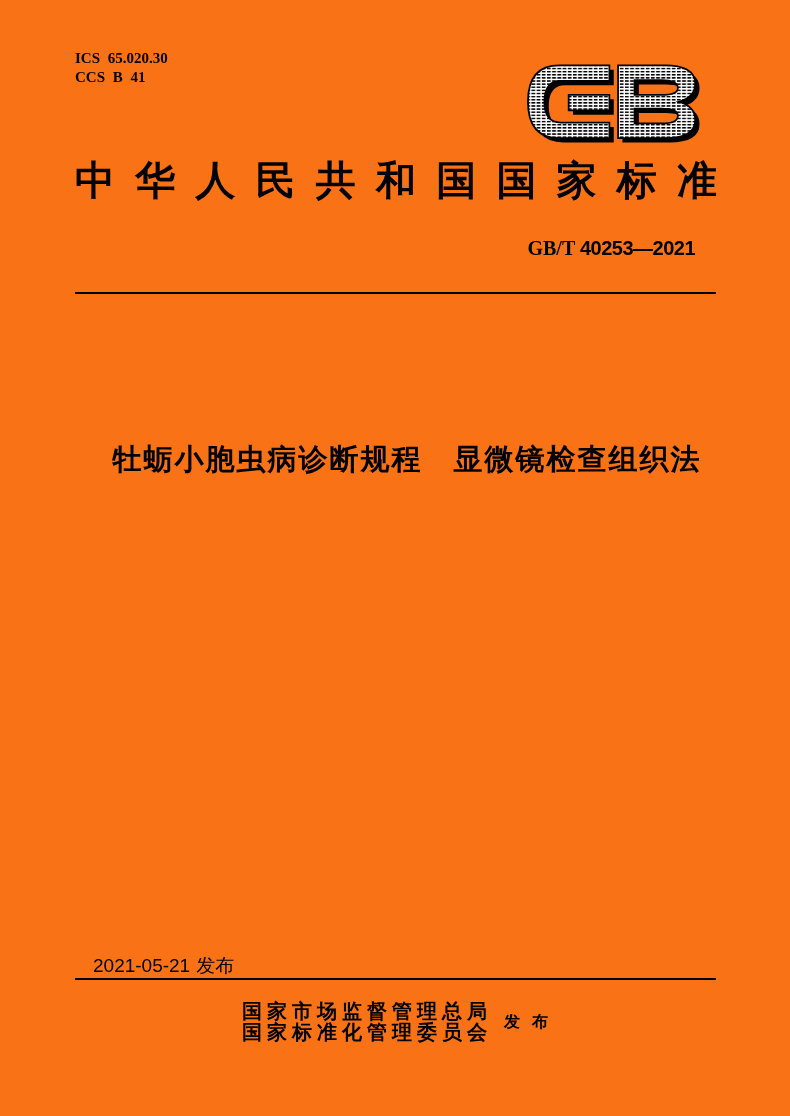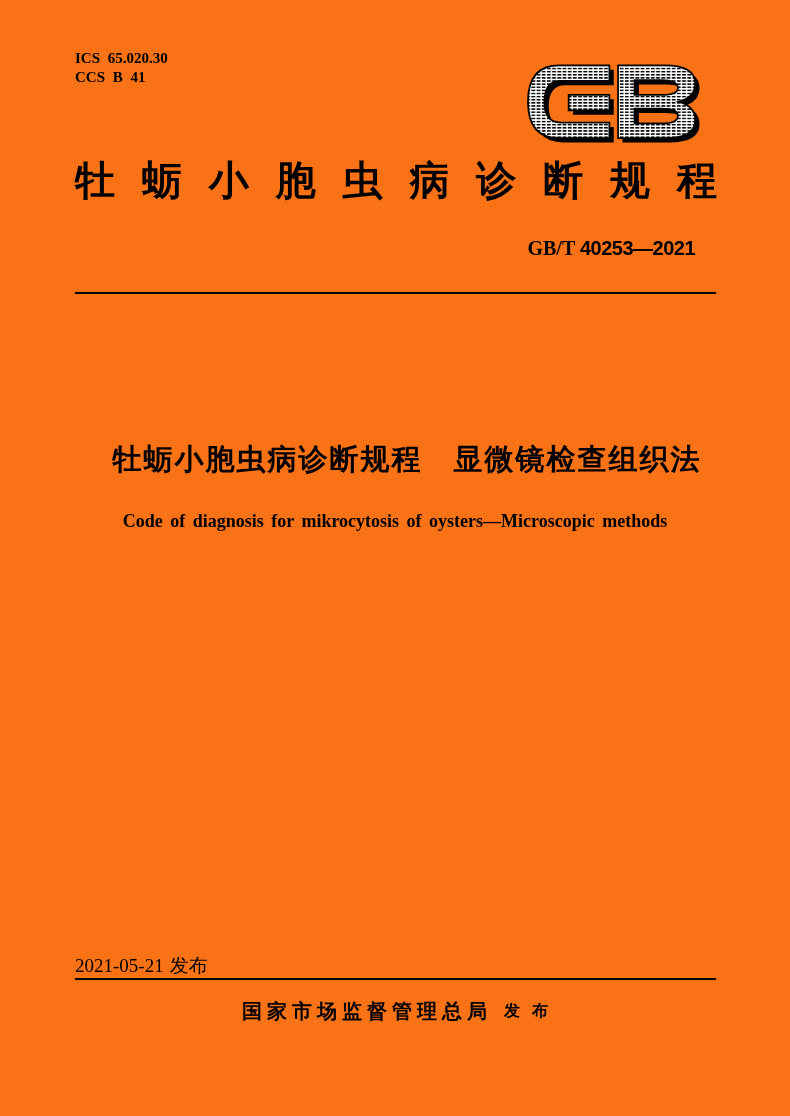--- a/index.html
+++ b/index.html
@@ -48,23 +48,23 @@
 
   
   .title-en {
     position:absolute; left:0; top:511px; width:790px;
     text-align:center; font-size:18px; font-weight:bold;
     font-family:"Liberation Serif", serif; word-spacing:3px;
   }
 
   
   .dates-row {
-    position:absolute; left:75px; top:953px; width:642px;
+    position:absolute; left:93px; top:953px; width:642px;
     display:flex; justify-content:space-between;
-    font-size:19px; font-family:Liberation Serif, serif;
+    font-size:19px; font-family:Liberation Sans, sans-serif;
   }
   .dates-row .cn-label { margin-left:6px; }
 
   
   .publisher-row {
     position:absolute; left:0; top:1001px; width:790px;
     display:flex; justify-content:center; align-items:center; gap:12px;
   }
   .publisher-names {
     font-size:20px; font-weight:bold; letter-spacing:5px; line-height:21px;
@@ -99,40 +99,40 @@
       <path fill-rule="evenodd" d="M 112 8 H 166 Q 201 8 201 29 Q 201 45 182 50 Q 201 55 201 71 Q 201 92 166 92 H 112 Z M 131 25 H 162 Q 181 25 181 34 Q 181 42 162 42 H 131 Z M 131 58 H 162 Q 181 58 181 66 Q 181 75 162 75 H 131 Z"></path>
     </g>
 
     <g fill="url(#gbhatch)" stroke="#000000" stroke-width="2">
       <path d="M 102 8 H 44 Q 8 8 8 50 Q 8 92 44 92 H 102 V 74 H 46 Q 27 74 27 50 Q 27 26 46 26 H 102 Z"></path>
       <path d="M 102 42 H 55 V 60 H 102 Z"></path>
       <path fill-rule="evenodd" d="M 112 8 H 166 Q 201 8 201 29 Q 201 45 182 50 Q 201 55 201 71 Q 201 92 166 92 H 112 Z M 131 25 H 162 Q 181 25 181 34 Q 181 42 162 42 H 131 Z M 131 58 H 162 Q 181 58 181 66 Q 181 75 162 75 H 131 Z"></path>
     </g>
   </svg>
 
-  <div class="national-title">牡蛎小胞虫病诊断规程</div>
+  <div class="national-title">中华人民共和国国家标准</div>
 
   <div class="std-number">
     <span class="prefix">GB/T</span>
     <span class="code">40253—2021</span>
   </div>
 
   <div class="rule rule-top"></div>
 
   <div class="title-cn">牡蛎小胞虫病诊断规程　显微镜检查组织法</div>
-  <div class="title-en">Code of diagnosis for mikrocytosis of oysters—Microscopic methods</div>
 
   <div class="dates-row">
     <div>
       <span>2021-05-21</span><span class="cn-label">发布</span>
     </div>
   </div>
 
   <div class="rule rule-bottom"></div>
 
   <div class="publisher-row">
     <div class="publisher-names">
       <div>国家市场监督管理总局</div>
+      <div>国家标准化管理委员会</div>
     </div>
     <div class="publish-label">发布</div>
   </div>
 
 </div>
 
 </body></html>

